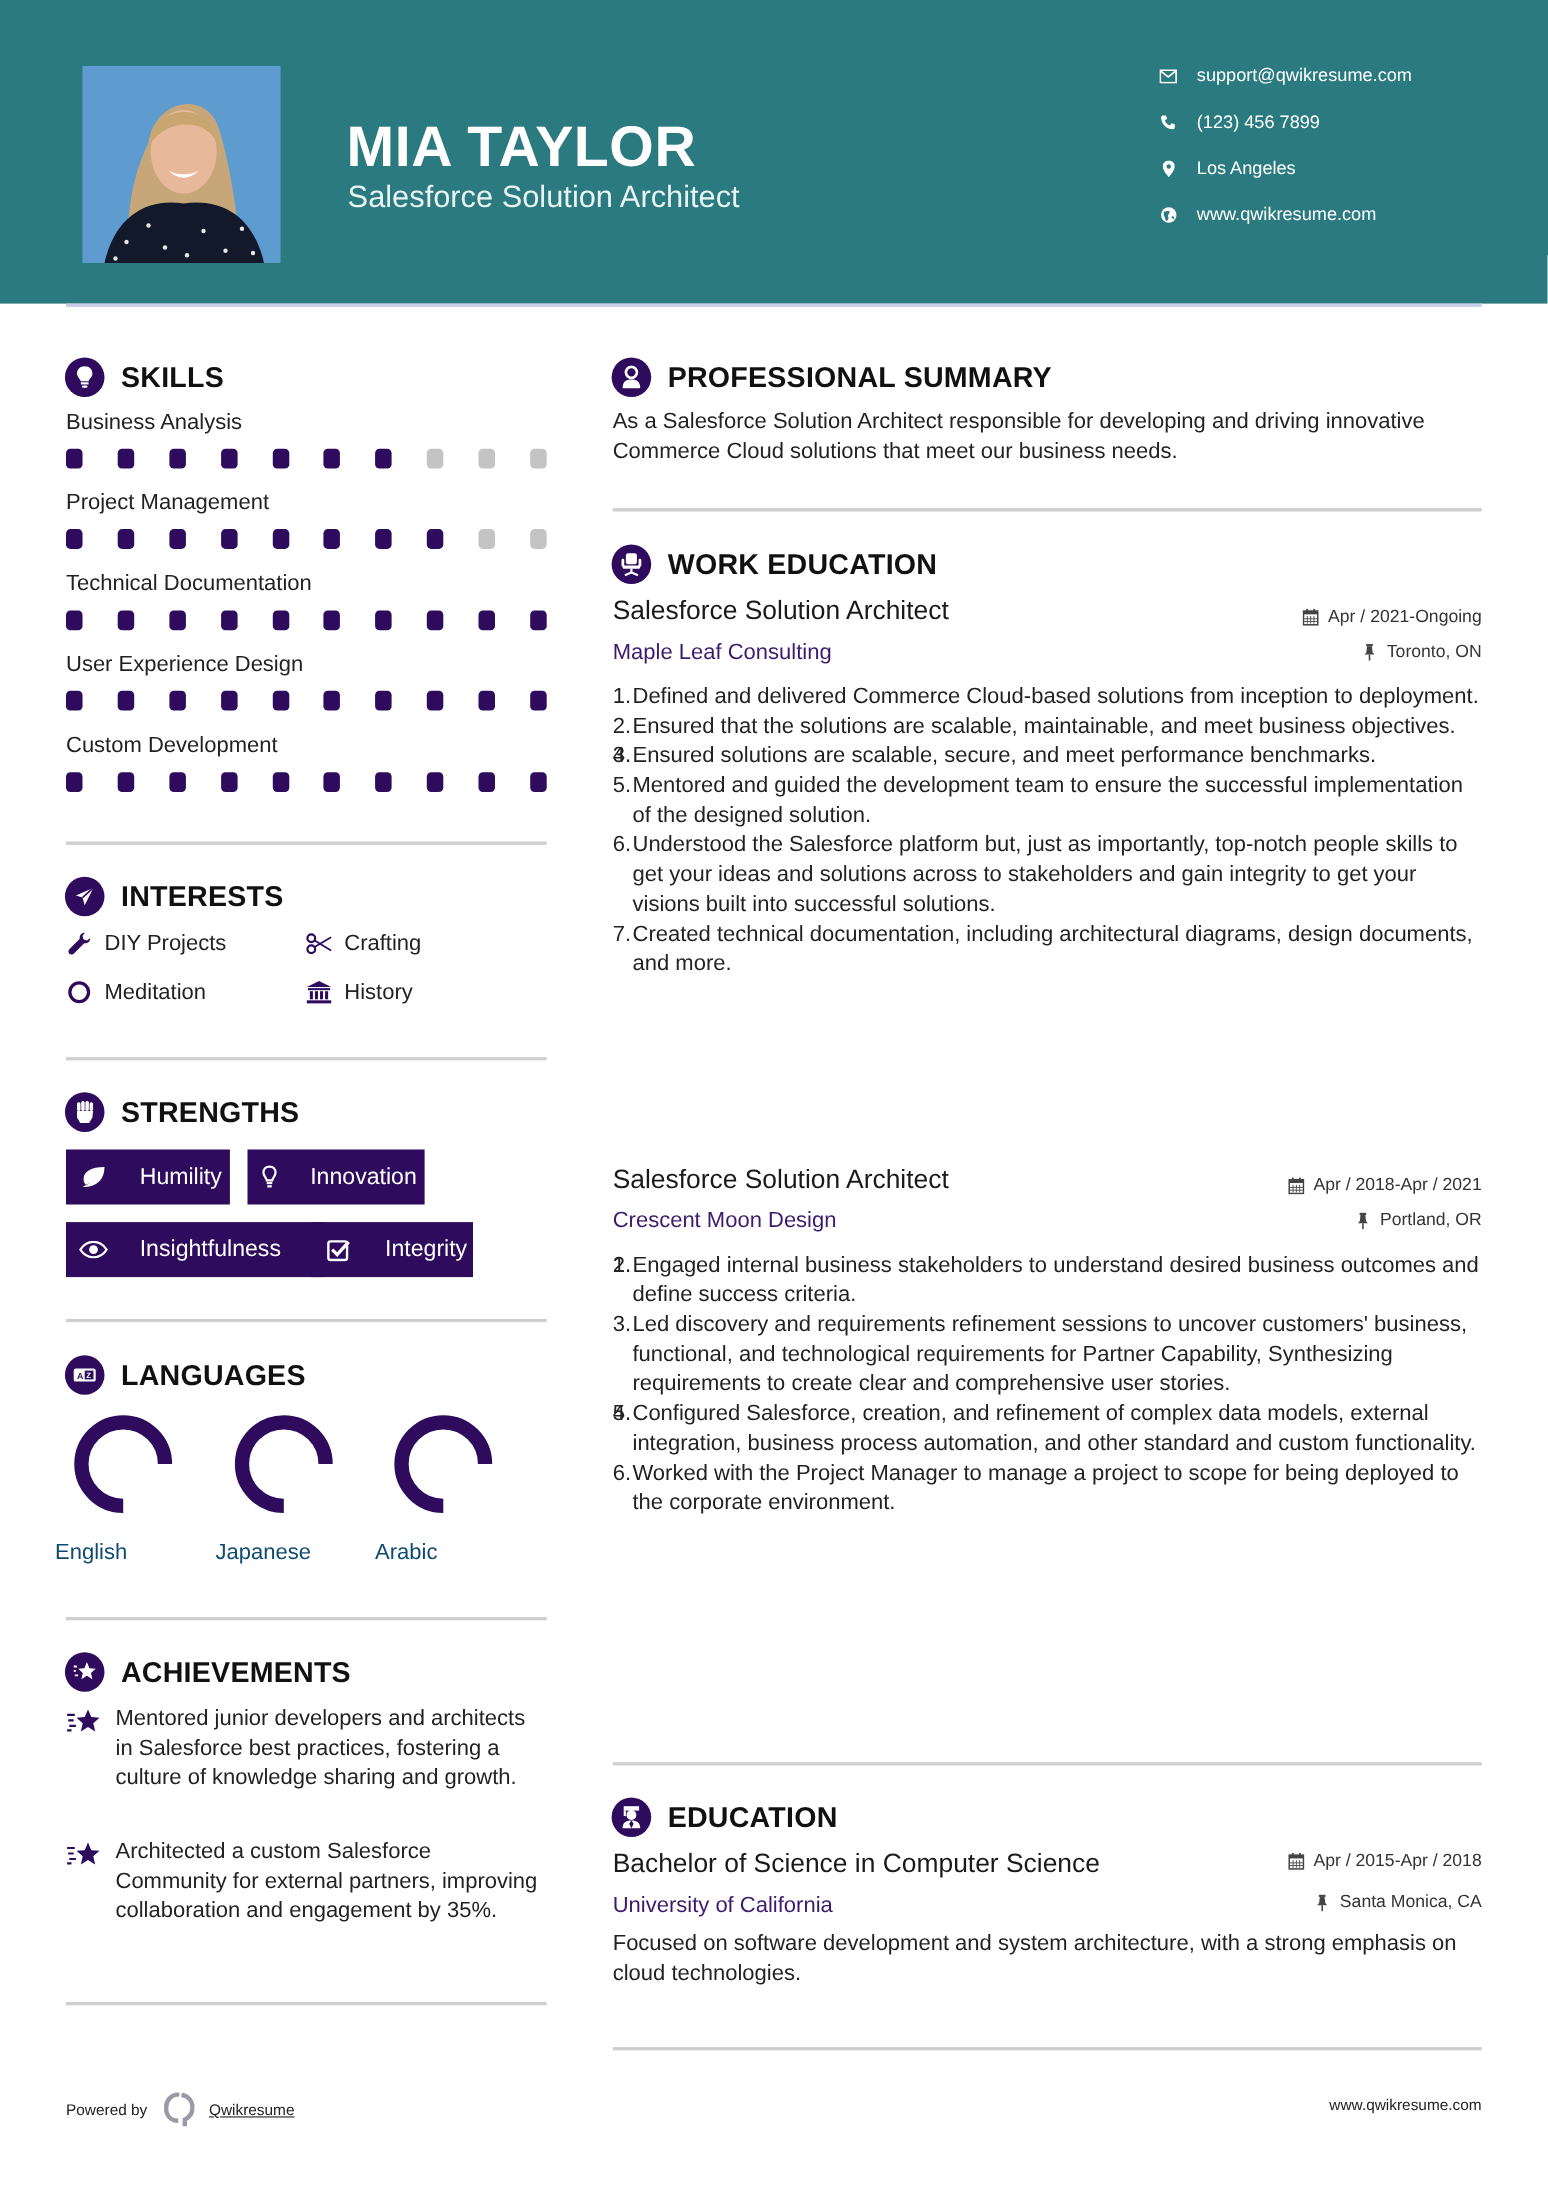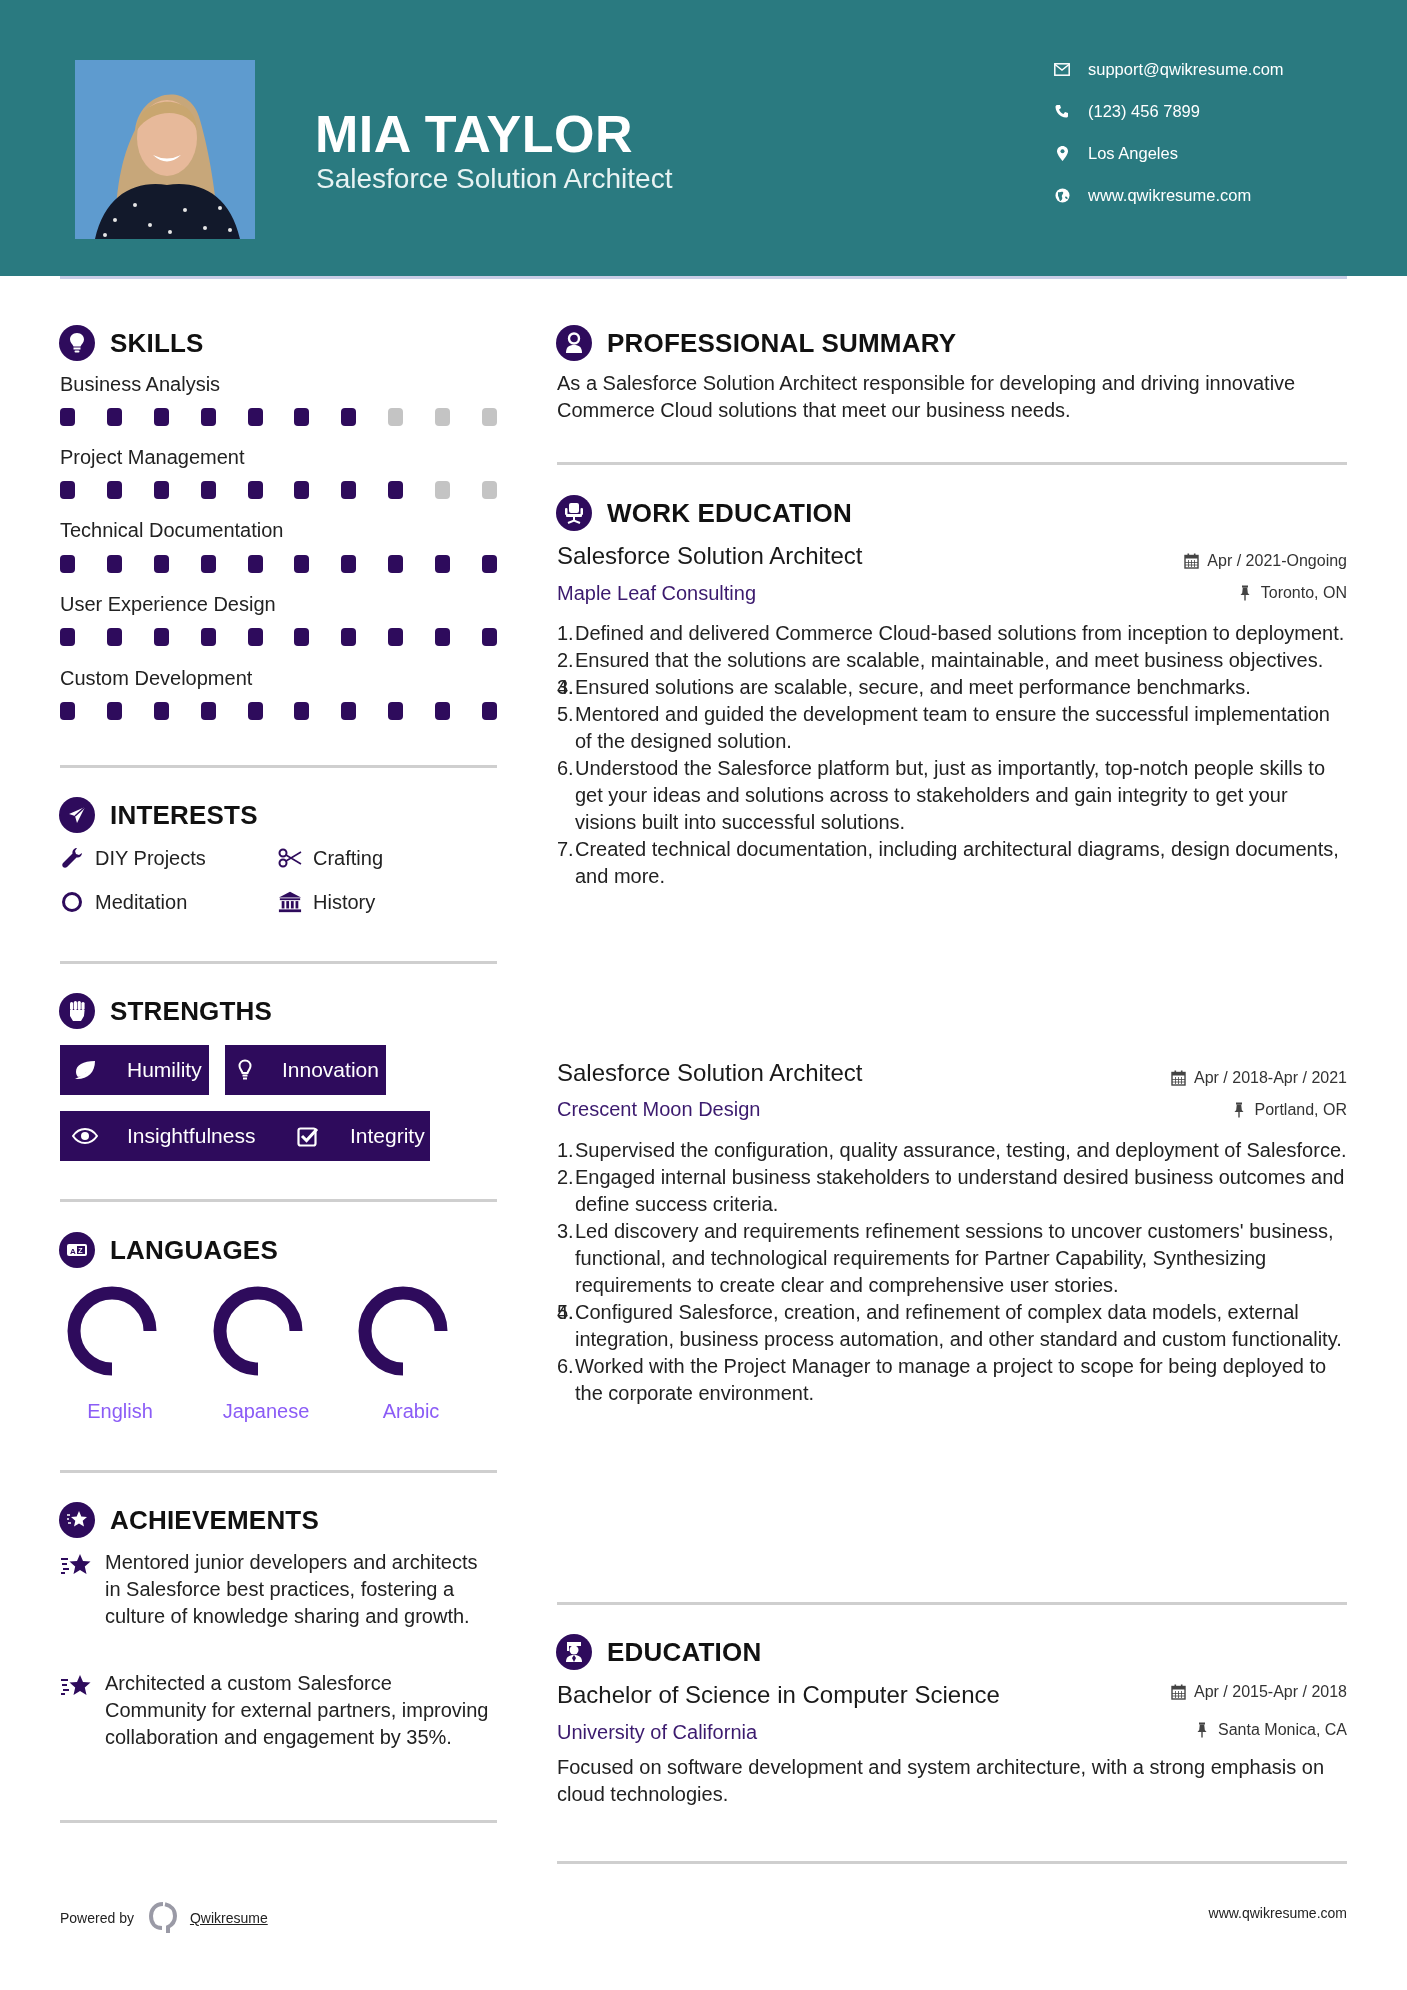--- a/index.html
+++ b/index.html
@@ -27,21 +27,21 @@
   .dot.off { background: #c4c4c4; }
 
   .interest { position: absolute; display: flex; align-items: center; height: 28px; font-size: 20px; color: #222; }
   .interest .iic { width: 24px; height: 24px; display: inline-flex; align-items: center; justify-content: center; margin-right: 11px; }
 
   .badge { position: absolute; height: 50px; background: #2e0b5c; color: #fff; display: flex; align-items: center; font-size: 21px; padding-left: 12px; gap: 17px; }
   .badge .bic { width: 26px; height: 24px; display: inline-flex; align-items: center; justify-content: center; margin-right: 12px; }
 
   .lang { position: absolute; width: 120px; text-align: center; }
   .lang svg { display: block; margin: 0 auto; }
-  .lang-label { position: absolute; font-size: 20px; color: #8b5cf6; width: 140px; text-align: center; }
+  .lang-label { position: absolute; font-size: 20px; color: #0c4a6e; width: 140px; text-align: left; }
 
   .ach { position: absolute; left: 60px; width: 437px; display: flex; }
   .ach .aic { width: 32px; flex: none; margin-right: 13px; padding-top: 4px; }
   .ach .atxt { font-size: 20px; line-height: 27px; color: #222; }
 
   .para { position: absolute; left: 557px; width: 790px; font-size: 20px; line-height: 27px; color: #222; }
   .job-title { position: absolute; left: 557px; font-size: 24px; color: #1a1a1a; line-height: 30px; }
   .job-company { position: absolute; left: 557px; font-size: 20px; color: #3b1a6e; line-height: 26px; }
   .meta { position: absolute; right: 60px; display: flex; align-items: center; font-size: 16px; color: #333; line-height: 20px; white-space: nowrap; }
   .meta .mic { display: inline-flex; width: 18px; height: 18px; align-items: center; justify-content: center; margin-right: 7px; }
@@ -446,21 +446,21 @@
   <span class="mic">
     <svg width="10" height="16" viewBox="0 0 10 16">
         <rect x="2" y="0.5" width="6" height="2" fill="#444"></rect>
         <path d="M2.8 2.5 L7.2 2.5 L7.8 8 L9.5 10 L0.5 10 L2.2 8 Z" fill="#444"></path>
         <rect x="4.3" y="10" width="1.4" height="5.5" fill="#444"></rect>
       </svg>
   </span>
   <span>Portland, OR</span>
 </div>
 <ol class="jl" style="top:1137px;">
-  <li><span class="num">1.</span><span>Supervised the configuration, quality assurance, testing, and deployment of Salesforce.</span></li>
+  <li><span class="num">1.</span></li>
   <li><span class="num">2.</span><span>Engaged internal business stakeholders to understand desired business outcomes and define success criteria.</span></li>
   <li><span class="num">3.</span><span>Led discovery and requirements refinement sessions to uncover customers' business, functional, and technological requirements for Partner Capability, Synthesizing requirements to create clear and comprehensive user stories.</span></li>
   <li><span class="num">4.</span></li>
   <li><span class="num">5.</span><span>Configured Salesforce, creation, and refinement of complex data models, external integration, business process automation, and other standard and custom functionality.</span></li>
   <li><span class="num">6.</span><span>Worked with the Project Manager to manage a project to scope for being deployed to the corporate environment.</span></li>
 </ol>
 
 <div class="divider" style="left:557px; top:1602px; width:790px;"></div>
 
 <div class="sec-head" style="left:556px; top:1632px;">

